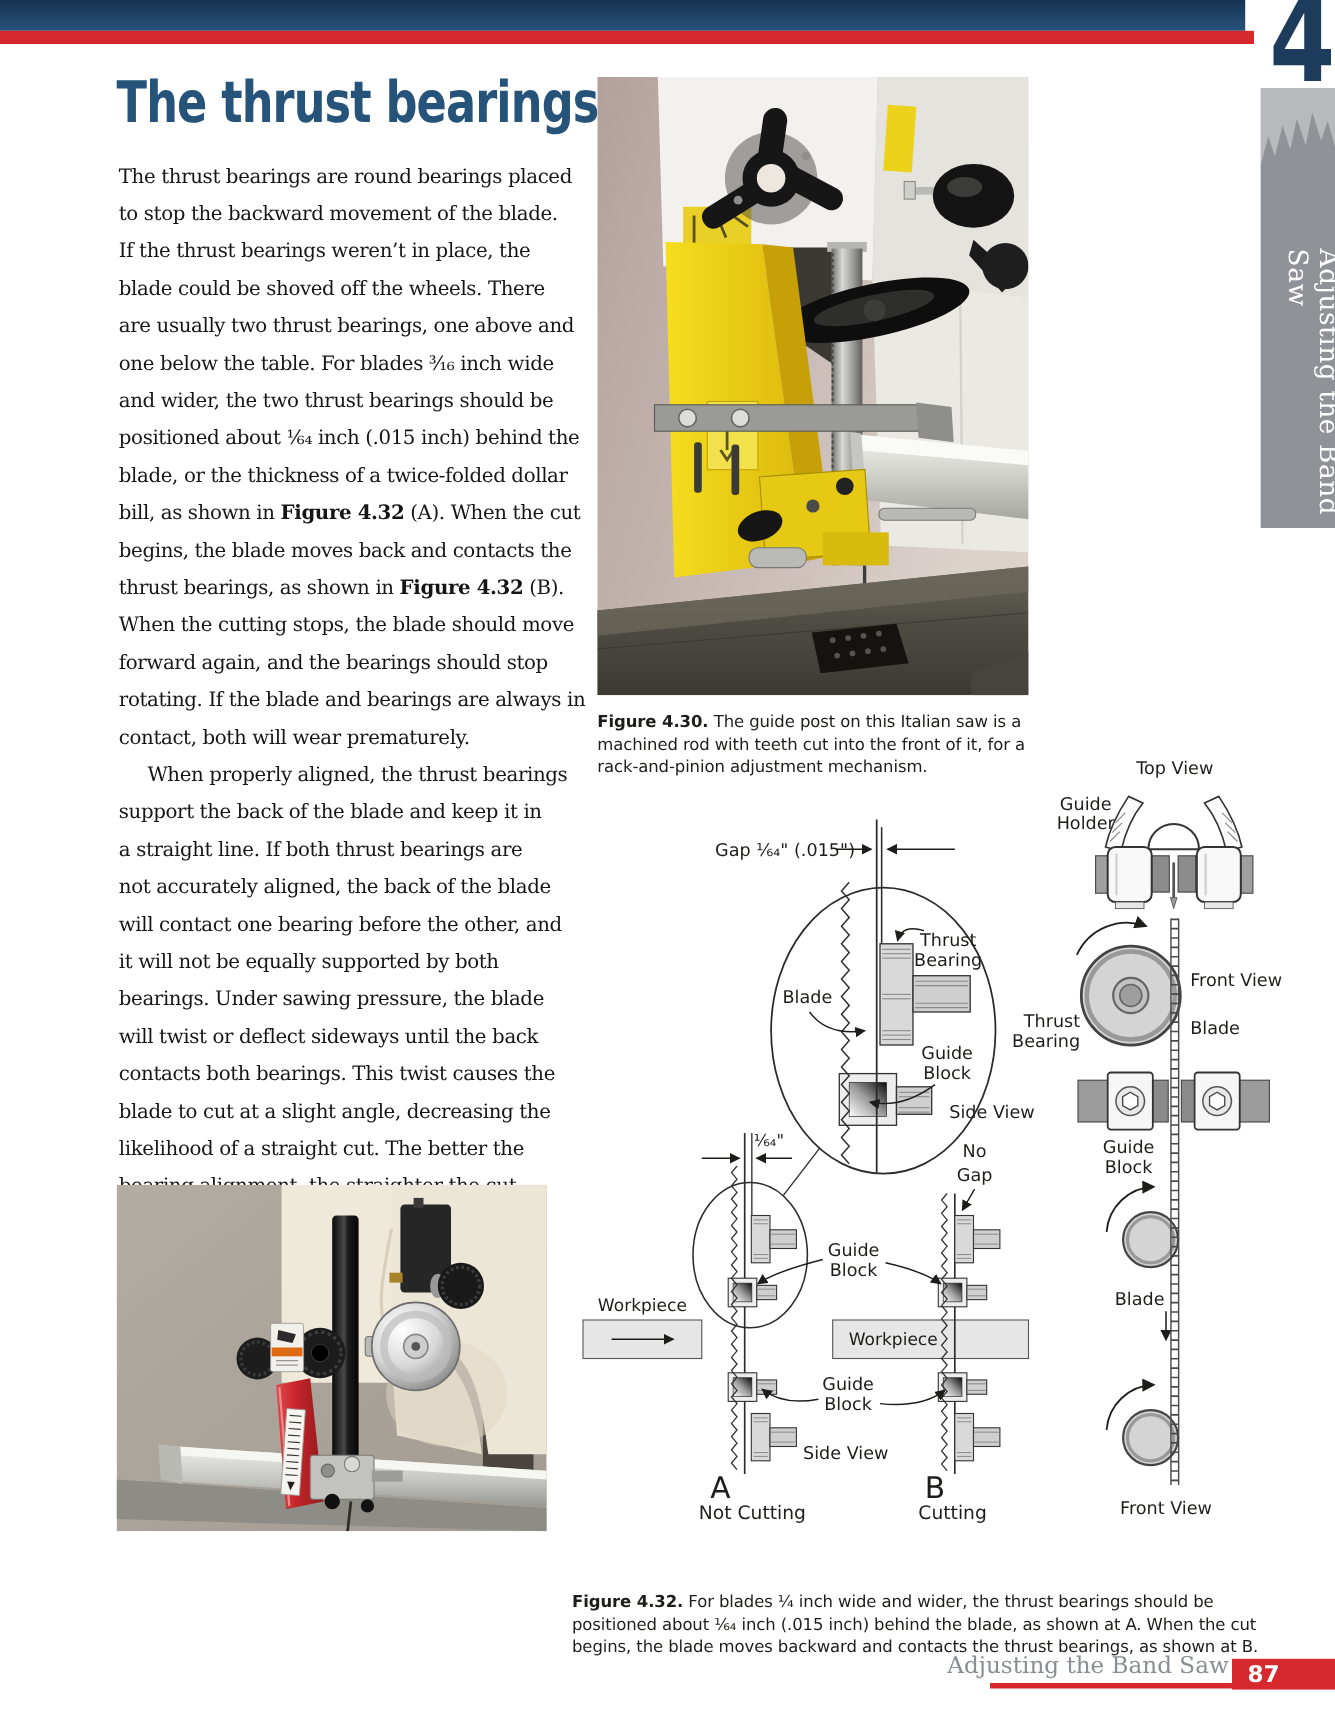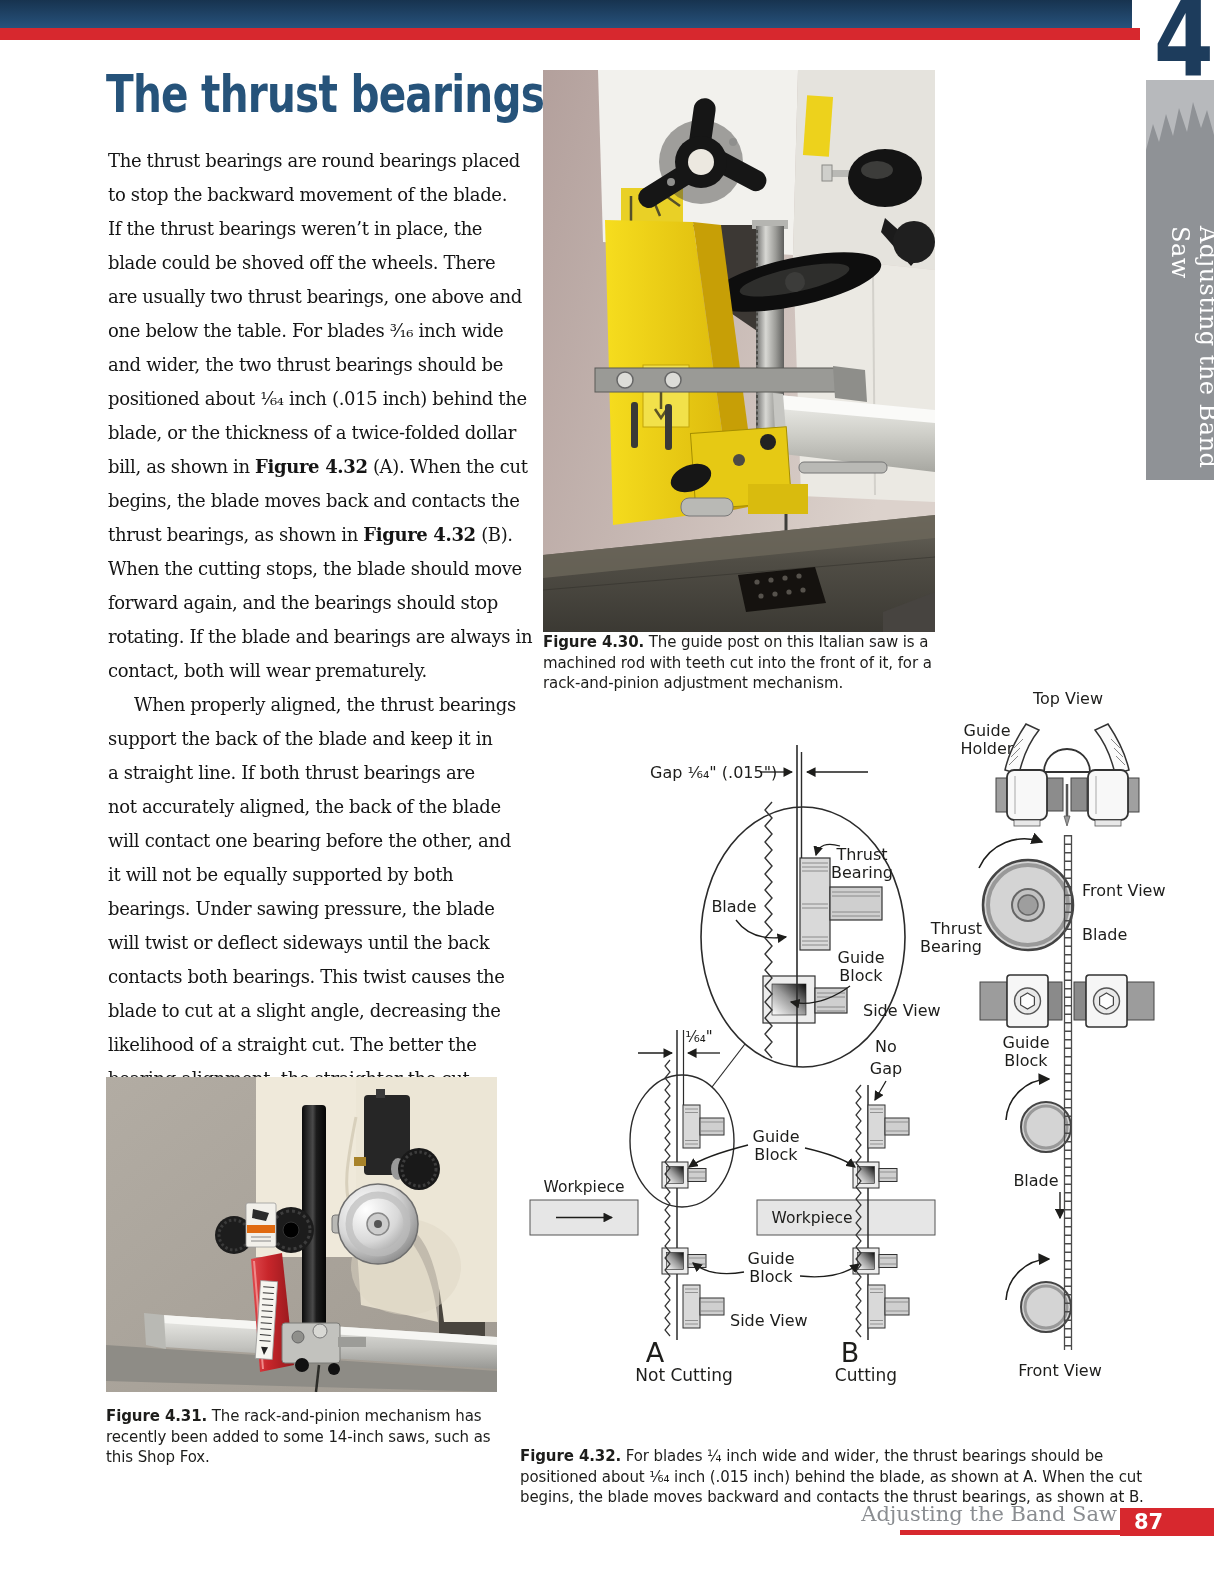--- a/index.html
+++ b/index.html
@@ -23,21 +23,21 @@
       white-space:nowrap;}
   
   .body-col{position:absolute;left:108px;top:144px;width:445px;
       font-family:"DejaVu Serif",serif;font-size:18px;line-height:34px;
       letter-spacing:-0.35px;color:#151515;}
   .body-col p{margin:0;white-space:nowrap;}
   .body-col p.p2{text-indent:26px;}
   
   .cap{position:absolute;font-size:15px;line-height:20.5px;color:#1d1d1b;letter-spacing:-0.1px;}
   .cap .cap-label{font-weight:bold;}
-  .cap430{left:543px;top:632px;width:400px;}
+  .cap430{left:543px;top:646px;width:400px;}
   .cap431{left:106px;top:1406px;width:406px;}
   .cap432{left:520px;top:1404px;width:624px;margin-top:42px;}
   
   .photo430{position:absolute;left:543px;top:70px;width:392px;height:562px;}
   .photo431{position:absolute;left:106px;top:1077px;width:391px;height:315px;}
   .diagram{position:absolute;left:520px;top:690px;width:694px;height:705px;}
   
   .footer-chapter{position:absolute;right:97px;top:1502px;font-family:"DejaVu Serif",serif;
       font-size:21px;color:#8a8d91;}
   .footer-line{position:absolute;left:900px;top:1530px;width:222px;height:5px;background:#d7282e;}
@@ -288,24 +288,20 @@
     <rect x="176" y="246" width="58" height="40" rx="3" fill="#c2c2be" stroke="#7a7a76" stroke-width="1"></rect>
     <circle cx="192" cy="260" r="6" fill="#8f8f8b" stroke="#666" stroke-width="1"></circle>
     <circle cx="214" cy="254" r="7" fill="#d8d8d4" stroke="#777" stroke-width="1"></circle>
     <rect x="232" y="260" width="28" height="10" fill="#9c9c98"></rect>
     <circle cx="196" cy="288" r="7" fill="#111"></circle>
     <circle cx="228" cy="292" r="6" fill="#111"></circle>
     <line x1="213" y1="288" x2="210" y2="315" stroke="#2c2c28" stroke-width="2.5"></line>
   </svg>
   </div>
 
-  <div class="cap cap431">
-    <span class="cap-label">Figure 4.31.</span>
-    <span>The rack-and-pinion mechanism has recently been added to some 14-inch saws, such as this Shop Fox.</span>
-  </div>
 
   <div class="diagram">
   <svg viewBox="0 0 694 705" width="694" height="705">
     <defs>
       <marker id="ah" viewBox="0 0 8 8" refX="7" refY="4" markerWidth="7.5" markerHeight="7.5" orient="auto-start-reverse">
         <path d="M0 0L8 4L0 8z" fill="#1d1d1b"></path>
       </marker>
       <linearGradient id="gbg" x1="0" y1="1" x2="1" y2="0">
         <stop offset="0" stop-color="#ffffff"></stop>
             <stop offset="0.5" stop-color="#9a9a9a"></stop>

